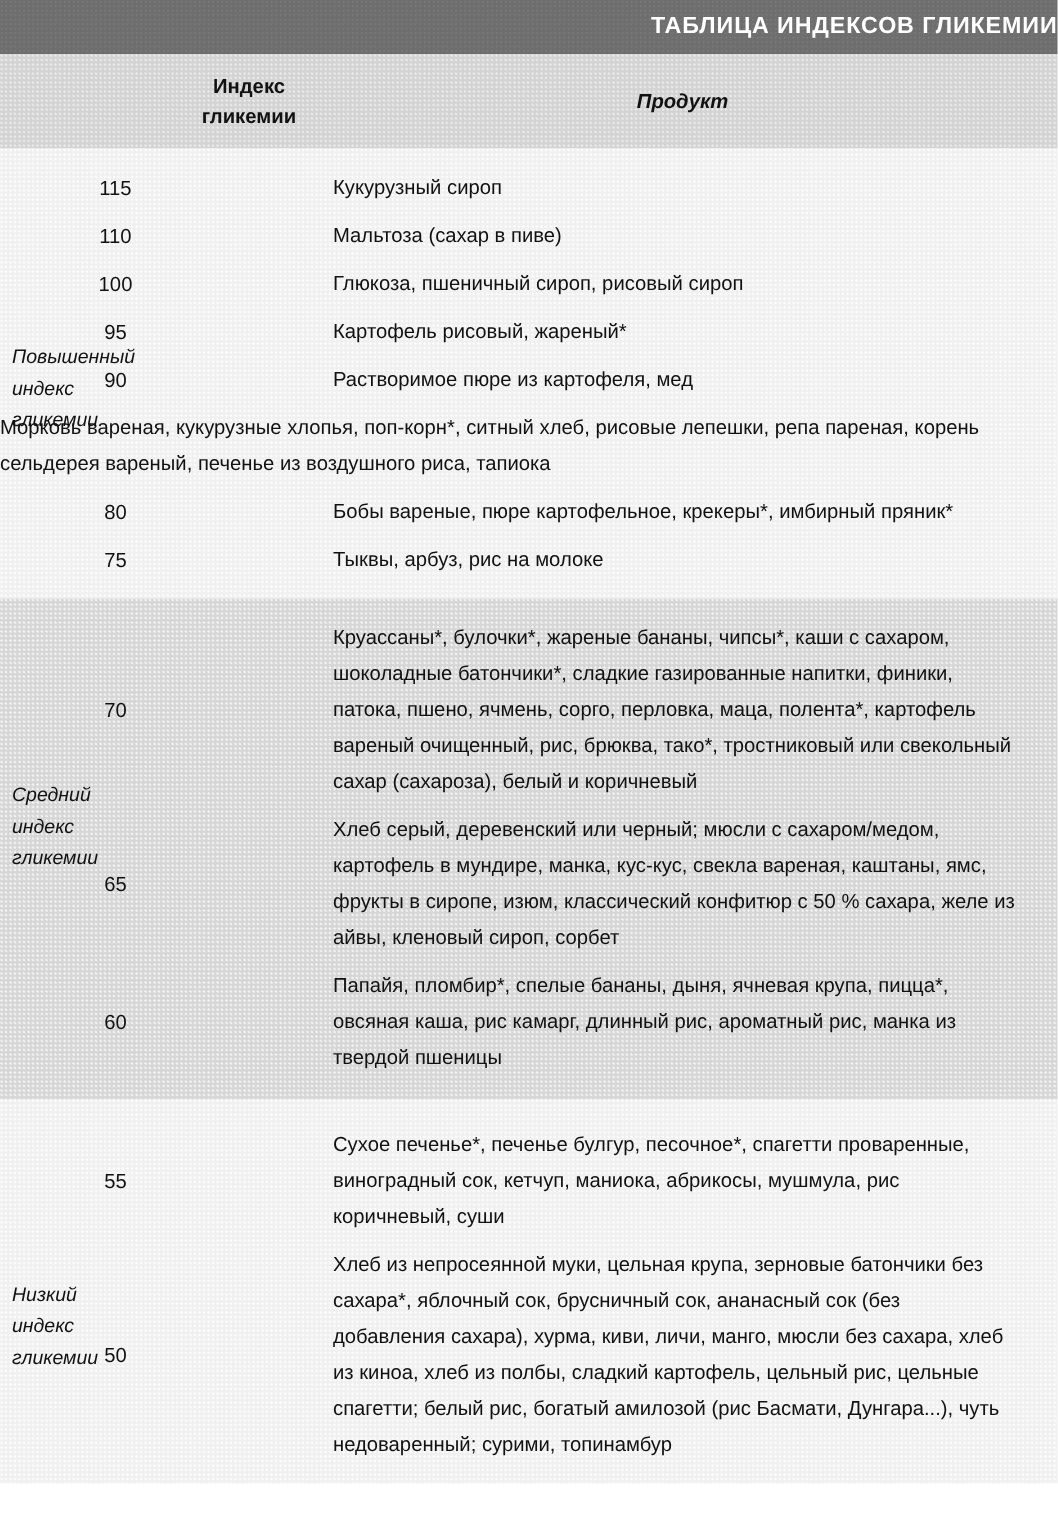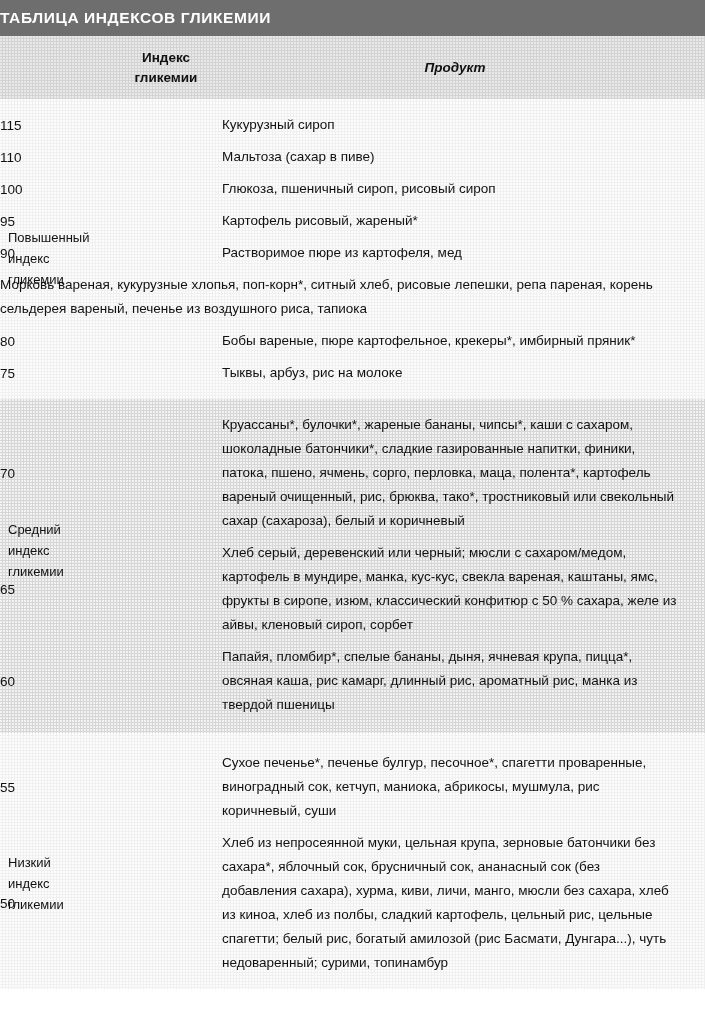--- a/index.html
+++ b/index.html
@@ -25,21 +25,21 @@
   
   .title-bar {
     height: 36px;
     background-color: #6e6e6e;
     background-image:
       radial-gradient(circle at 1px 1px, rgba(255,255,255,0.10) 0.6px, transparent 0.7px);
     background-size: 3px 3px;
     color: #ffffff;
     display: flex;
     align-items: center;
-    justify-content: flex-start;
+    justify-content: flex-end;
     letter-spacing: 0.6px;
     font-weight: bold;
     font-size: 15.5px;
   }
 
   
   .col-header {
     height: 63px;
     background-color: #d3d3d3;
     background-image:
@@ -83,34 +83,36 @@
       radial-gradient(circle at 1px 1px, rgba(255,255,255,0.75) 0.7px, transparent 0.8px);
   }
 
   .band-label {
     position: absolute;
     left: 8px;
     width: 108px;
     font-size: 13px;
     line-height: 21px;
     color: #111111;
+    font-style: italic;
   }
 
   .rows { width: 100%; }
 
   .row {
     display: flex;
     align-items: center;
     min-height: 28px;
     padding: 4px 0;
     box-sizing: border-box;
   }
   .row .gi {
     width: 222px;
     flex: 0 0 222px;
+    text-align: center;
     font-size: 13.5px;
     color: #111111;
     padding-right: 68px;
     box-sizing: border-box;
   }
   .row .prod {
     flex: 1 1 auto;
     font-size: 13.5px;
     line-height: 24px;
     color: #111111;

